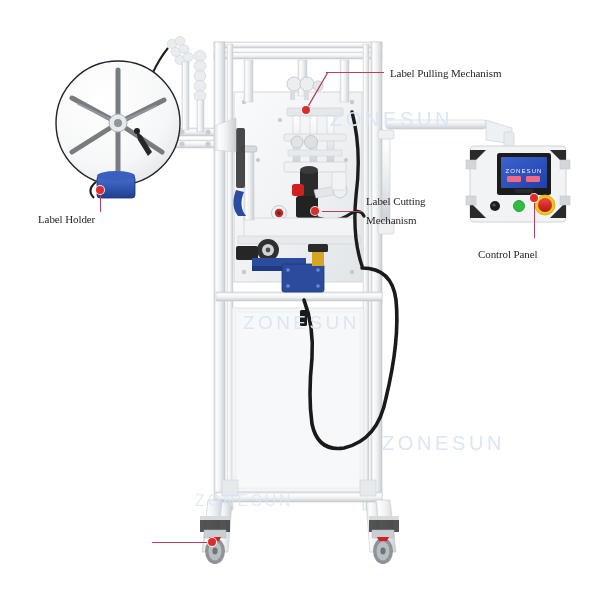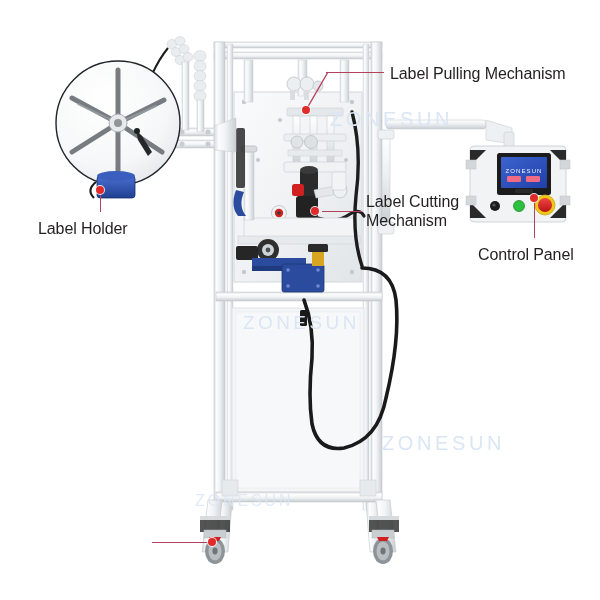--- a/index.html
+++ b/index.html
@@ -20,22 +20,22 @@
     color: #dbe6f5;
     font-family: "Liberation Sans", sans-serif;
     font-weight: 500;
     letter-spacing: 0.18em;
     white-space: nowrap;
     user-select: none;
   }
   .callout-label {
     position: absolute;
     color: #231f20;
-    font-family: Liberation Sans, sans-serif;
-    font-size: 16px;
+    font-family: Liberation Serif, serif;
+    font-size: 11px;
     line-height: 19px;
     white-space: pre-line;
     letter-spacing: -0.1px;
   }
   .lead {
     position: absolute;
     background: #b5415c;
     height: 1.4px;
   }
   .lead-v {
@@ -332,21 +332,21 @@
     </g>
   </svg>
 
   <div class="wm" style="left:330px; top:108px; font-size:20px;">ZONESUN</div>
   <div class="wm" style="left:243px; top:312px; font-size:19px;">ZONESUN</div>
   <div class="wm" style="left:382px; top:432px; font-size:20px;">ZONESUN</div>
   <div class="wm" style="left:195px; top:492px; font-size:16px; opacity:0.8;">ZONESUN</div>
 
   <div class="lead-v" style="left:100px; top:190px; height:22px;"></div>
   <div class="dot" style="left:96px; top:186px;"></div>
-  <div class="callout-label" style="left:38px; top:219px;">Label Holder</div>
+  <div class="callout-label" style="left:38px; top:210px;">Label Holder</div>
 
   <div class="lead" style="left:326px; top:72px; width:58px;"></div>
   <svg width="60" height="50" style="position:absolute;left:300px;top:70px;">
     <line x1="28" y1="2" x2="6" y2="40" stroke="#b5415c" stroke-width="1.4"></line>
   </svg>
   <div class="dot" style="left:302px; top:106px;"></div>
   <div class="callout-label" style="left:390px; top:64px;">Label Pulling Mechanism</div>
 
   <div class="lead" style="left:322px; top:211px; width:40px;"></div>
   <div class="dot" style="left:311px; top:207px;"></div>

